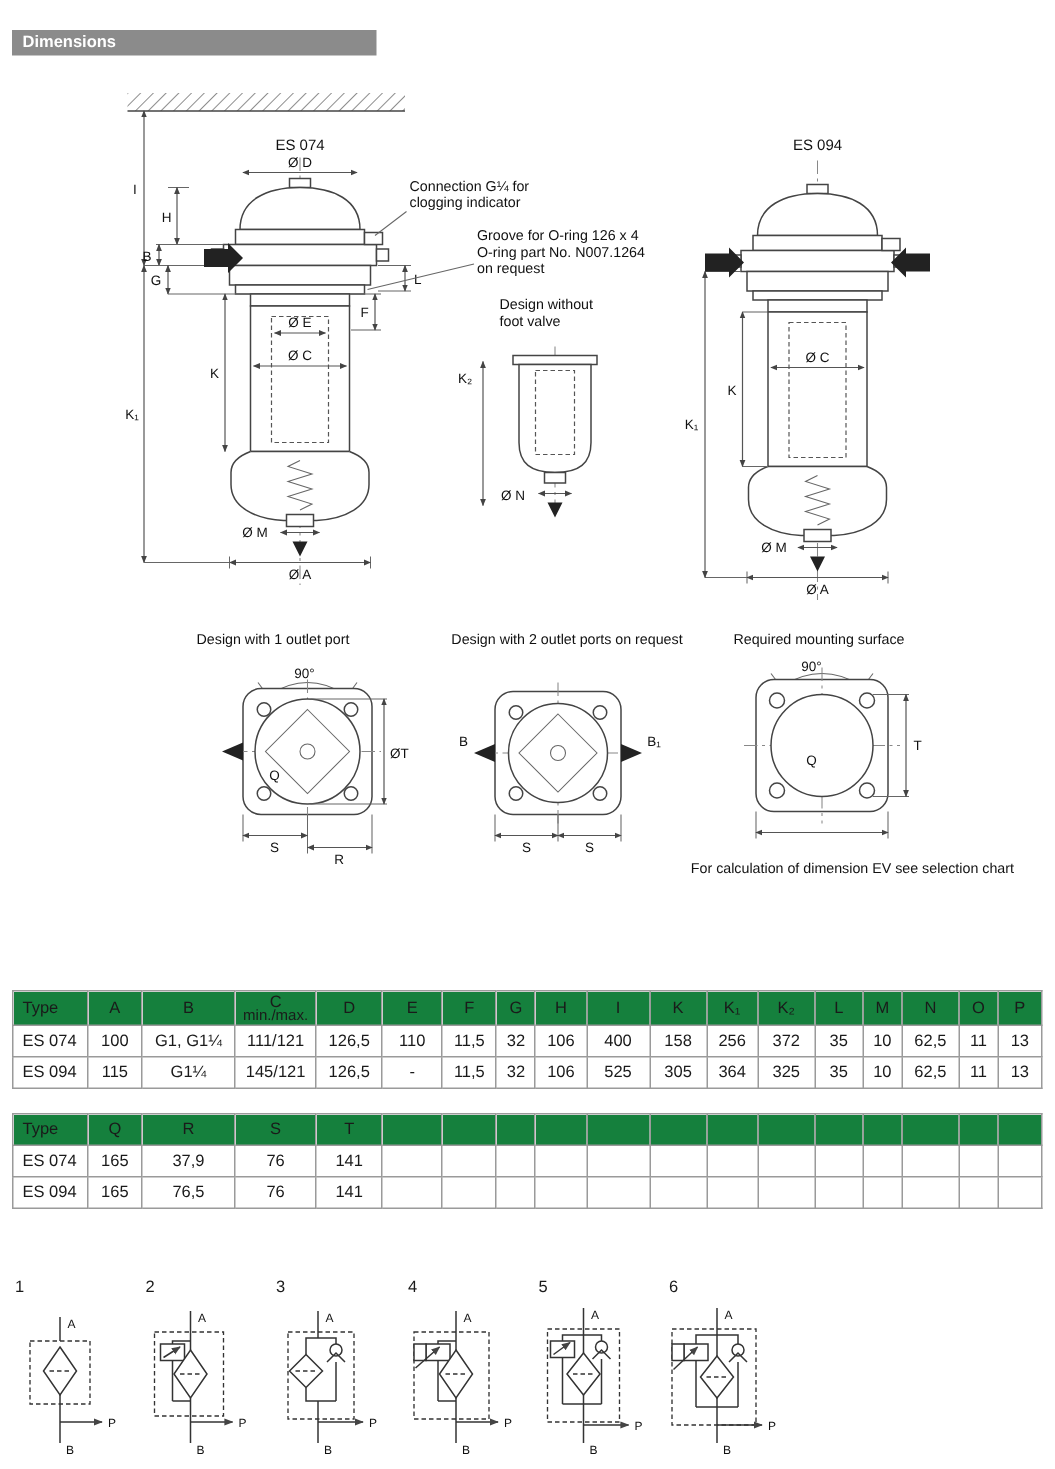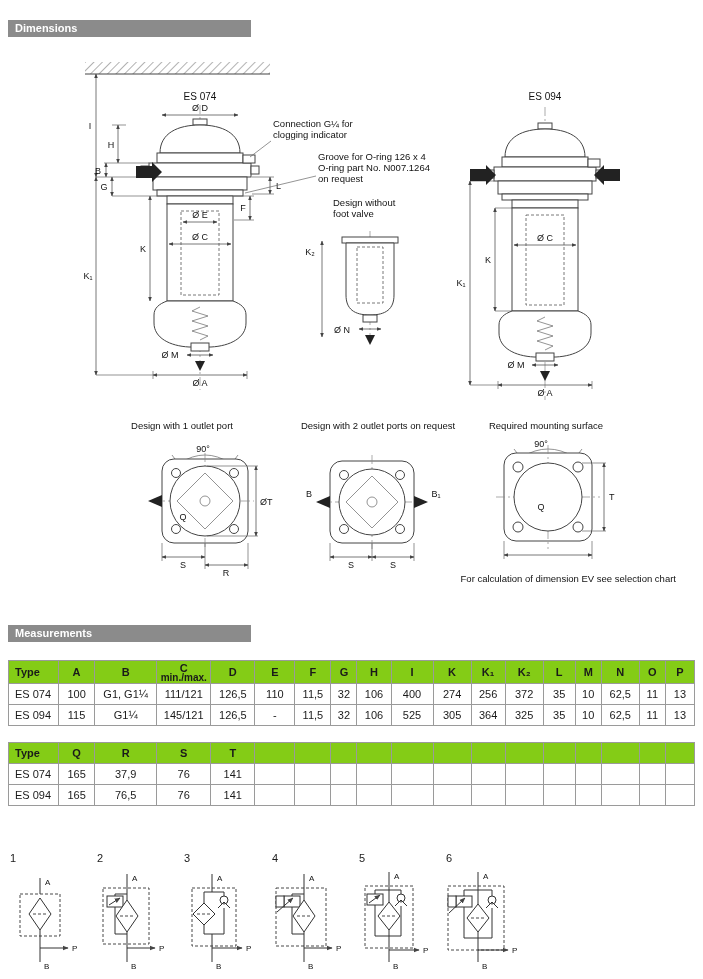--- a/index.html
+++ b/index.html
@@ -25,21 +25,21 @@
   .thin{stroke:#666;stroke-width:.7;fill:none}
   .dl{stroke:#555;stroke-width:.8;fill:none}
   .cl{stroke:#888;stroke-width:.7;fill:none;stroke-dasharray:9 3 2 3}
   .dash{stroke:#555;stroke-width:.8;fill:none;stroke-dasharray:3 2}
   .fillb{fill:#222;stroke:none}
 
   .meas-table{position:absolute;left:8px;border-collapse:collapse;table-layout:fixed;width:687px;font-size:11px;color:#1a1a1a;background:#fff}
   #table-main{top:660px}
   #table-qrst{top:742px}
   .meas-table th,.meas-table td{border:1px solid #9a9a9a;text-align:center;padding:1px;white-space:nowrap;overflow:hidden;height:21px;vertical-align:middle}
-  .meas-table th{background:#84cc16;font-weight:bold}
+  .meas-table th{background:#15803d;font-weight:normal}
   .meas-table td:first-child,.meas-table th:first-child{text-align:left;padding-left:6px}
   .meas-table .sub{font-size:10px;line-height:8px}
   .meas-table th:nth-child(1){width:50px}.meas-table th:nth-child(2){width:36px}
   .meas-table th:nth-child(3){width:62px}.meas-table th:nth-child(4){width:54px}
   .meas-table th:nth-child(5){width:44px}.meas-table th:nth-child(6){width:40px}
   .meas-table th:nth-child(7){width:36px}.meas-table th:nth-child(8){width:26px}
   .meas-table th:nth-child(9){width:34px}.meas-table th:nth-child(10){width:42px}
   .meas-table th:nth-child(11){width:38px}.meas-table th:nth-child(12){width:34px}
   .meas-table th:nth-child(13){width:38px}.meas-table th:nth-child(14){width:32px}
   .meas-table th:nth-child(15){width:26px}.meas-table th:nth-child(16){width:38px}
@@ -280,21 +280,20 @@
       <line x1="604" y1="418" x2="604" y2="486" class="dl" marker-start="url(#ar)" marker-end="url(#ar)"></line>
       <text x="609" y="455" class="dimS">T</text>
       <line x1="504" y1="496" x2="504" y2="514" class="thin"></line>
       <line x1="592" y1="496" x2="592" y2="514" class="thin"></line>
       <line x1="504" y1="510" x2="592" y2="510" class="dl" marker-start="url(#ar)" marker-end="url(#ar)"></line>
     </g>
 
     <text x="676" y="537" class="fn">For calculation of dimension EV see selection chart</text>
   </svg>
 
-  <div class="secbar" id="bar-measurements">Measurements</div>
 
   <table class="meas-table" id="table-main">
       <thead>
         <tr>
           <th>Type</th>
           <th>A</th>
           <th>B</th>
           <th>
             <div>C</div>
             <div class="sub">min./max.</div>
@@ -320,21 +319,21 @@
           <td>ES 074</td>
           <td>100</td>
           <td>G1, G1¼</td>
           <td>111/121</td>
           <td>126,5</td>
           <td>110</td>
           <td>11,5</td>
           <td>32</td>
           <td>106</td>
           <td>400</td>
-          <td>274</td>
+          <td>158</td>
           <td>256</td>
           <td>372</td>
           <td>35</td>
           <td>10</td>
           <td>62,5</td>
           <td>11</td>
           <td>13</td>
         </tr>
         <tr>
           <td>ES 094</td>

